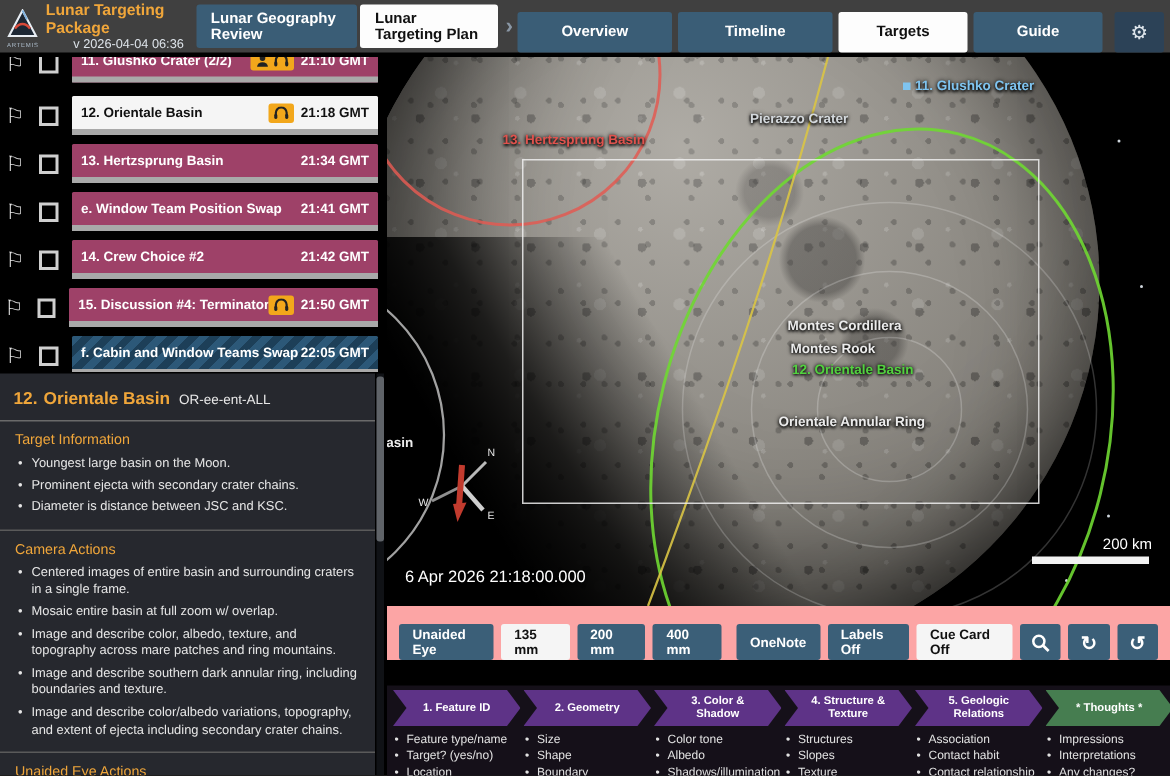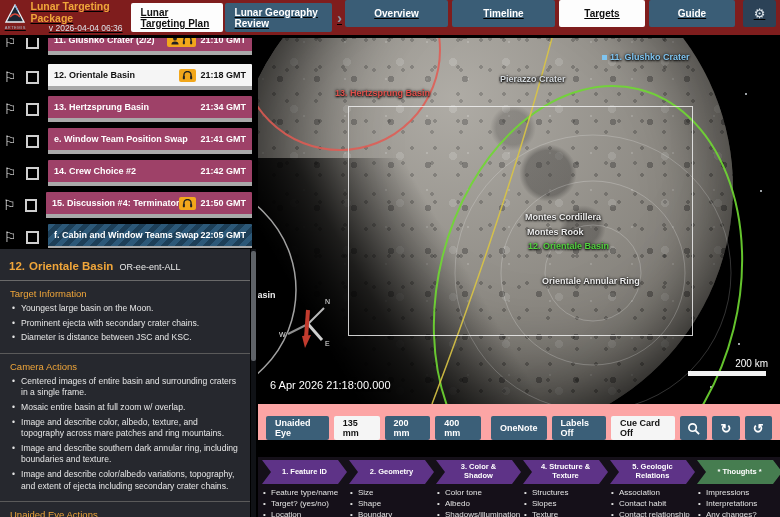--- a/index.html
+++ b/index.html
@@ -2,21 +2,21 @@
 <html><head>
 <meta charset="utf-8">
 <style>
   * { margin:0; padding:0; box-sizing:border-box; }
   html,body { width:780px; height:517px; overflow:hidden; background:#000;
     font-family:"Liberation Sans", sans-serif; }
   #app { position:relative; width:780px; height:517px; background:#000; }
 
   
   .header { position:absolute; left:0; top:0; width:780px; height:35px;
-    background:#7f1d1d; display:flex; align-items:flex-start;text-decoration:underline; }
+    background:#404040; display:flex; align-items:flex-end; }
   .logo { width:34px; height:33px; margin-left:2px; display:flex; flex-direction:column;
     align-items:center; justify-content:center; }
   .logo-txt { font-size:4px; color:#aebecd; letter-spacing:.5px; margin-top:1px; }
   .titleblock { width:118px; margin-left:2px; line-height:1.15; }
   .app-title { color:#f0a63a; font-weight:bold; font-size:10.5px; }
   .app-version { color:#dde3e9; font-size:8.5px; text-align:right; }
   .doc-tabs { display:flex; margin-left:8px; align-items:center; height:35px; }
   .doc-tab { height:29px; display:flex; align-items:center; padding:0 10px;
     font-size:10px; font-weight:bold; background:#3a5d76; color:#fff;
     border-radius:2px; margin-right:2px; cursor:pointer; }
@@ -87,21 +87,21 @@
     border:1.5px solid rgba(240,240,240,.85); }
   .mlabel { position:absolute; font-size:9px; font-weight:bold; white-space:nowrap;
     text-shadow:0 0 3px #000, 0 1px 2px #000; }
   .lbl-glushko { left:352px; top:14px; color:#7fc4f0; }
   .glushko-dot { position:absolute; left:344px; top:17px; width:5px; height:5px; background:#7fc4f0; }
   .lbl-pierazzo { left:242px; top:36px; color:#d4d9dd; }
   .lbl-hertzsprung { left:77px; top:50px; color:#e0524d; }
   .lbl-cordillera { left:267px; top:174px; color:#ececec; }
   .lbl-rook { left:269px; top:189px; color:#ececec; }
   .lbl-orientale { left:270px; top:203px; color:#52d13f; }
-  .lbl-annular { left:249px; top:238px; color:#ececec;padding-left:35px; }
+  .lbl-annular { left:226px; top:238px; color:#ececec;padding-left:35px; }
   .lbl-basin { left:-7px; top:252px; color:#ececec; }
   .map-timestamp { position:absolute; left:12px; top:341px; color:#fff; font-size:11px;
     text-shadow:0 1px 2px #000; }
   .map-scale { position:absolute; right:12px; top:320px; width:80px; text-align:right; }
   .map-scale .lbl { color:#fff; font-size:10px; margin-bottom:2px; }
   .map-scale .bar { width:78px; height:5px; background:#f2f2f2; }
   .star { position:absolute; width:2px; height:2px; background:#cfd6dd; border-radius:50%; }
 
   
   .map-toolbar { position:absolute; left:258px; top:404px; width:522px; height:36px;
@@ -137,22 +137,22 @@
         <path d="M6 13 C 9 9, 13 9, 16 13" fill="none" stroke="#d84a3a" stroke-width="1.6"></path>
         <path d="M11 1 L14 7" stroke="#7fb2e0" stroke-width="1.2"></path>
       </svg>
       <span class="logo-txt">ARTEMIS</span>
     </div>
     <div class="titleblock">
       <div class="app-title">Lunar Targeting Package</div>
       <div class="app-version">v 2026-04-04 06:36</div>
     </div>
     <div class="doc-tabs">
+      <div class="doc-tab">Lunar Geography Review</div>
       <div class="doc-tab active">Lunar Targeting Plan</div>
-      <div class="doc-tab">Lunar Geography Review</div>
       <div class="tab-chevron">›</div>
     </div>
     <div class="nav">
       <div class="nav-btn w105">Overview</div>
       <div class="nav-btn w105">Timeline</div>
       <div class="nav-btn w88 active">Targets</div>
       <div class="nav-btn w88">Guide</div>
       <div class="gear-btn">
           <span>⚙</span>
         </div>

